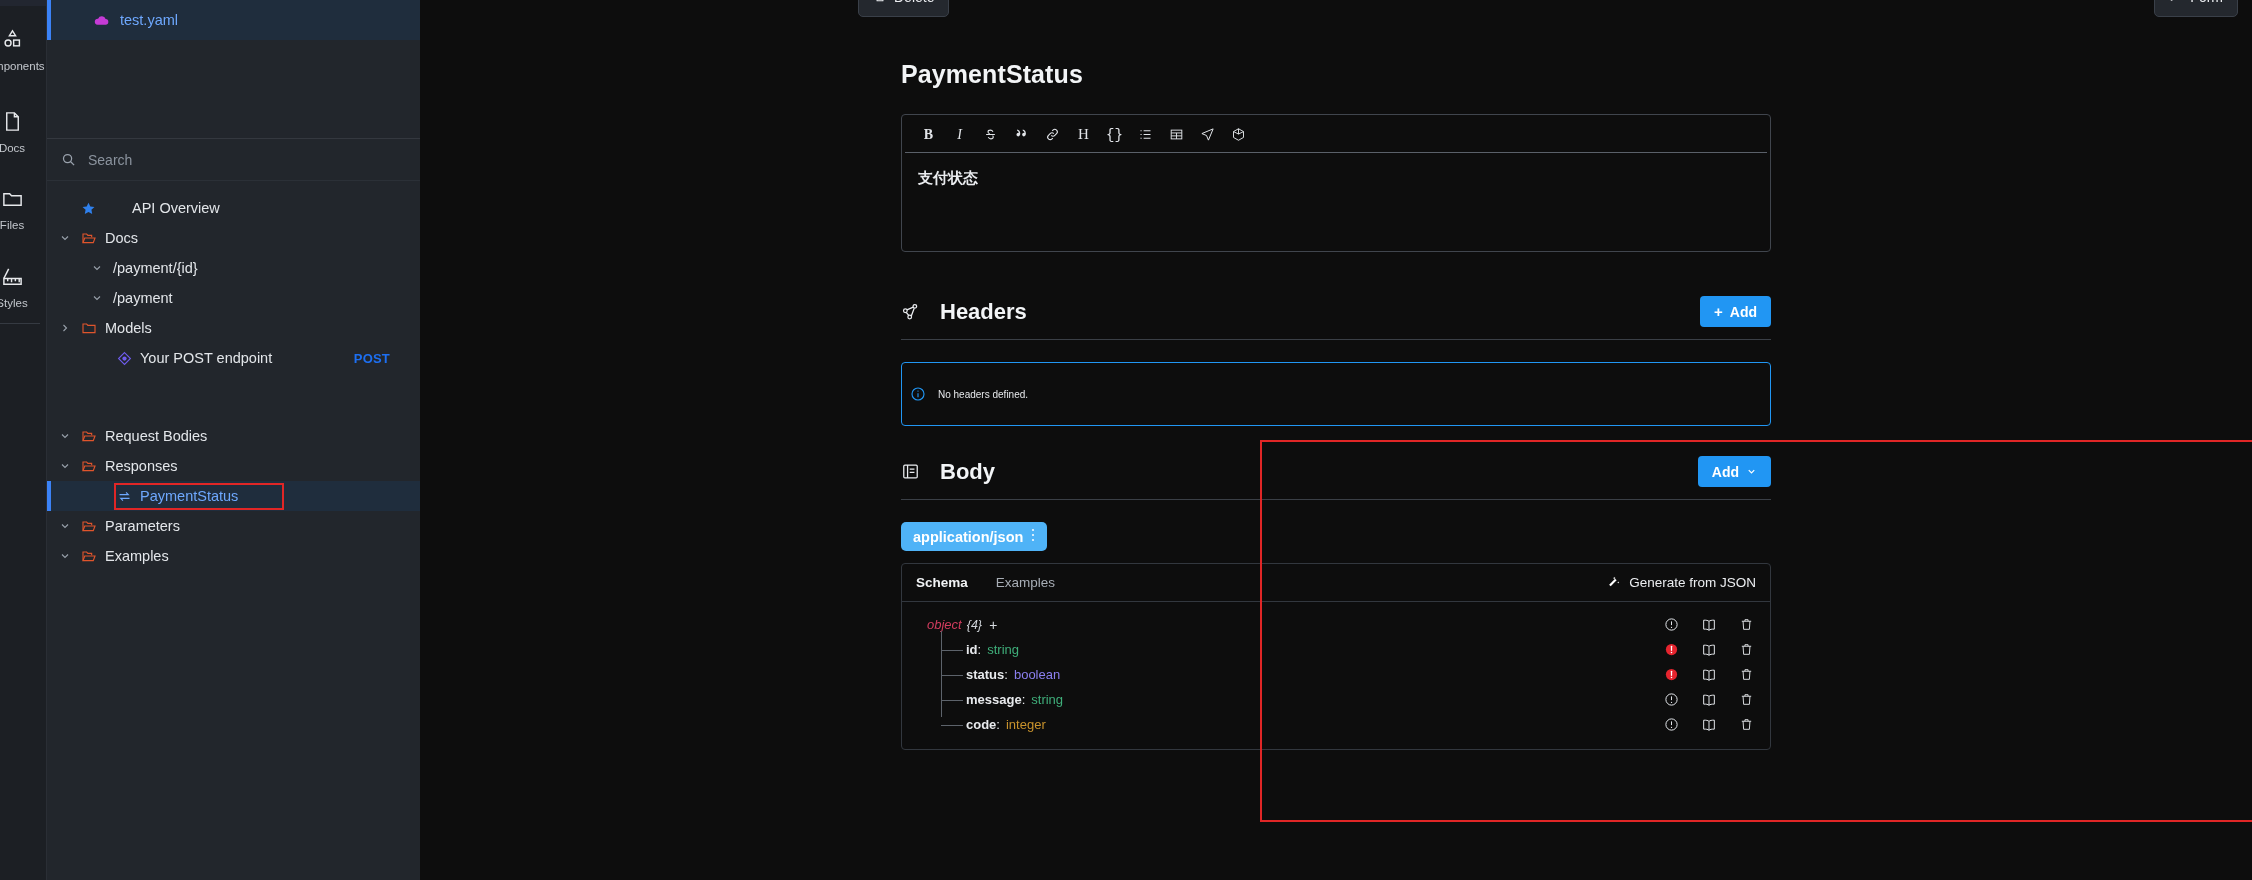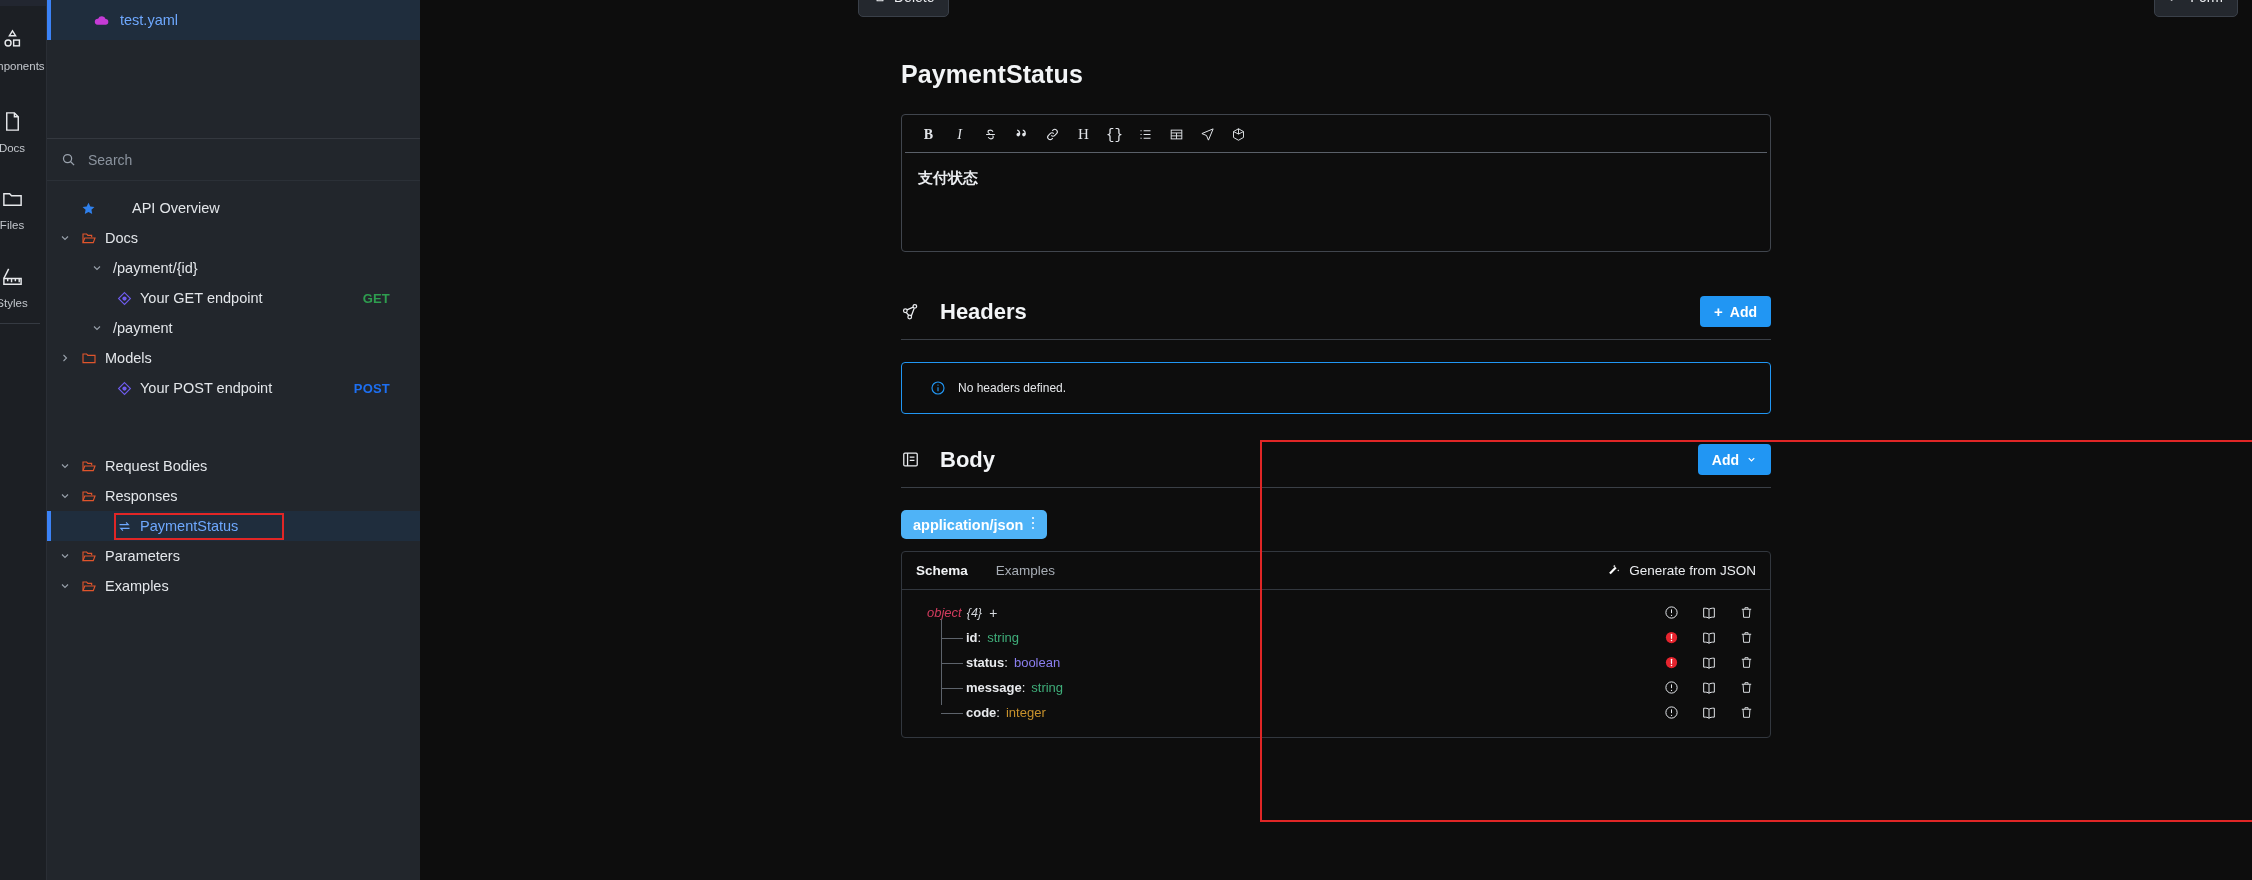--- a/index.html
+++ b/index.html
@@ -109,22 +109,22 @@
   .sec-title { display: flex; align-items: center; gap: 20px; font-size: 22px; font-weight: 700; color: #f3f5f7; }
   .sec-title .sec-ico { color: #eceef1; display: flex; }
   .btn-primary {
     background: #2196f3; color: #fff; border: none; border-radius: 4px;
     font-size: 14px; font-weight: 600; padding: 0 14px; height: 31px;
     display: flex; align-items: center; gap: 7px; font-family: inherit;
   }
 
   .info-box {
     margin-top: 22px; border: 1.5px solid #2196f3; border-radius: 4px;
-    height: 52px; display: flex; align-items: center; gap: 12px; padding-left: 28px;
-    font-size: 12px; color: #e6e8eb;
+    height: 64px; display: flex; align-items: center; gap: 12px; padding-left: 8px;
+    font-size: 10px; color: #e6e8eb;
   }
   .info-ico { color: #2196f3; display: flex; }
 
   .mime-row { margin-top: 22px; display: flex; }
   .mime-tag {
     background: #4fb3f7; color: #fff; border-radius: 5px; height: 29px;
     display: flex; align-items: center; gap: 8px; padding: 0 12px;
     font-size: 14.5px; font-weight: 600;
   }
   .mime-dots { color: #fff; font-size: 13px; letter-spacing: 0; opacity: .95; }
@@ -271,30 +271,20 @@
 
       <div class="tnode" style="padding-left:42px;">
         <span class="chev">
           <svg width="12" height="12" viewBox="0 0 24 24" fill="none" stroke="#99a1ab" stroke-width="2.2">
               <path d="M6 9l6 6 6-6"></path>
             </svg>
         </span>
         <span class="tlabel folder-label">/payment/{id}</span>
       </div>
 
-      <div class="tnode" style="padding-left:70px;">
-        <span class="tico">
-          <svg width="15" height="15" viewBox="0 0 24 24" fill="none" stroke="#6f5cf0" stroke-width="1.7">
-            <path d="M12 2.5 21.5 12 12 21.5 2.5 12z"></path>
-              <circle cx="12" cy="12" r="3.4" fill="#6f5cf0" stroke="none"></circle>
-          </svg>
-        </span>
-        <span class="tlabel folder-label">Your GET endpoint</span>
-        <span class="meth" style="color:#2e9e4f;">GET</span>
-      </div>
 
       <div class="tnode" style="padding-left:42px;">
         <span class="chev">
           <svg width="12" height="12" viewBox="0 0 24 24" fill="none" stroke="#99a1ab" stroke-width="2.2">
               <path d="M6 9l6 6 6-6"></path>
             </svg>
         </span>
         <span class="tlabel folder-label">/payment</span>
       </div>
 

